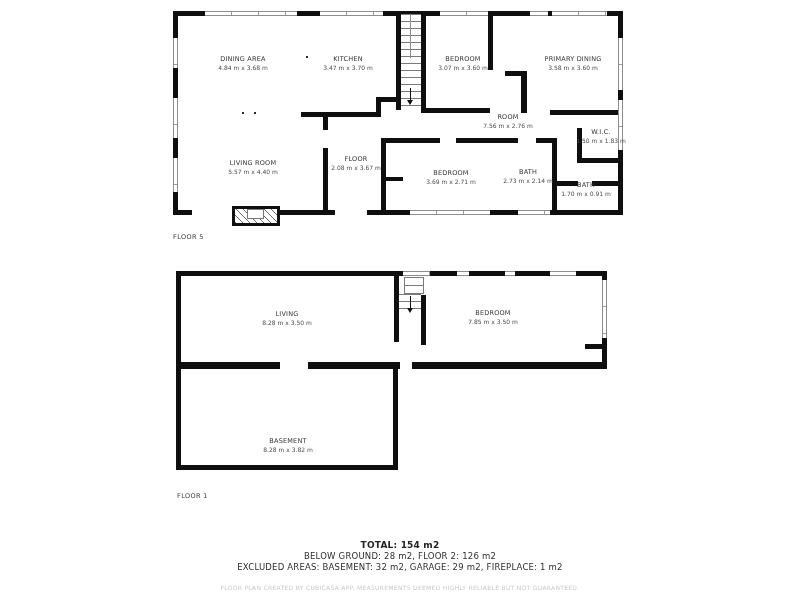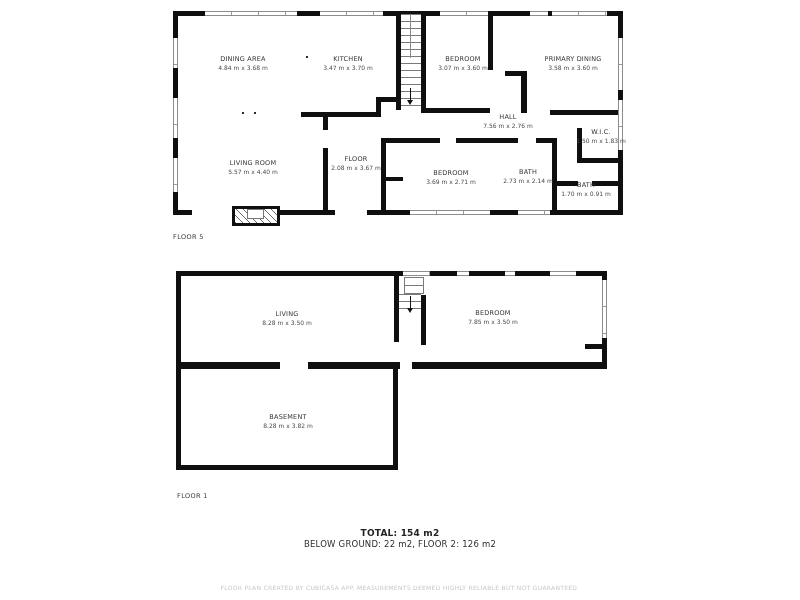--- a/index.html
+++ b/index.html
@@ -125,21 +125,21 @@
     </div>
     <div class="room" style="left:463px;top:64px;">
       <div class="rn">BEDROOM</div>
       <div class="rd">3.07 m x 3.60 m</div>
     </div>
     <div class="room" style="left:573px;top:64px;">
       <div class="rn">PRIMARY DINING</div>
       <div class="rd">3.58 m x 3.60 m</div>
     </div>
     <div class="room" style="left:508px;top:122px;">
-      <div class="rn">HALL</div>
+      <div class="rn">ROOM</div>
       <div class="rd">7.56 m x 2.76 m</div>
     </div>
     <div class="room" style="left:601px;top:137px;">
       <div class="rn">W.I.C.</div>
       <div class="rd">1.50 m x 1.83 m</div>
     </div>
     <div class="room" style="left:253px;top:168px;">
       <div class="rn">LIVING ROOM</div>
       <div class="rd">5.57 m x 4.40 m</div>
     </div>
@@ -164,26 +164,27 @@
 
   <div>
     <div class="room" style="left:287px;top:319px;">
       <div class="rn">LIVING</div>
       <div class="rd">8.28 m x 3.50 m</div>
     </div>
     <div class="room" style="left:493px;top:318px;">
       <div class="rn">BEDROOM</div>
       <div class="rd">7.85 m x 3.50 m</div>
     </div>
-    <div class="room" style="left:288px;top:422px;">
+    <div class="room" style="left:288px;top:446px;">
       <div class="rn">BASEMENT</div>
       <div class="rd">8.28 m x 3.82 m</div>
     </div>
     <div class="floor-label" style="left:177px;top:492px;">FLOOR 1</div>
   </div>
 
-  <div class="summary" style="top:528px;">
+  <div class="summary" style="top:540px;">
     <div class="s1">TOTAL: 154 m2</div>
-    <div class="s2">BELOW GROUND: 22 m2, FLOOR 2: 126 m2</div>
+    <div class="s2">BELOW GROUND: 28 m2, FLOOR 2: 126 m2</div>
+    <div class="s3">EXCLUDED AREAS: BASEMENT: 32 m2, GARAGE: 29 m2, FIREPLACE: 1 m2</div>
   </div>
   <div class="disclaimer" style="top:584px;">FLOOR PLAN CREATED BY CUBICASA APP. MEASUREMENTS DEEMED HIGHLY RELIABLE BUT NOT GUARANTEED.</div>
 
 </div>
 
 </body></html>

